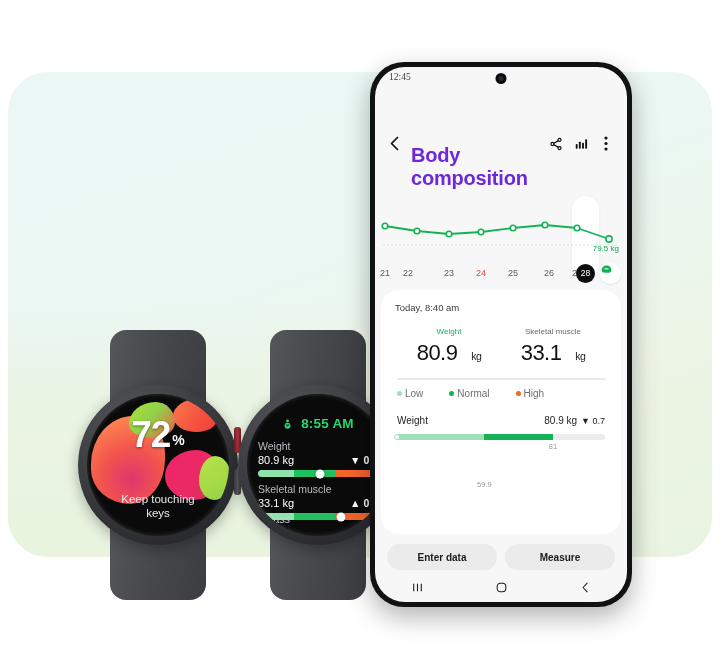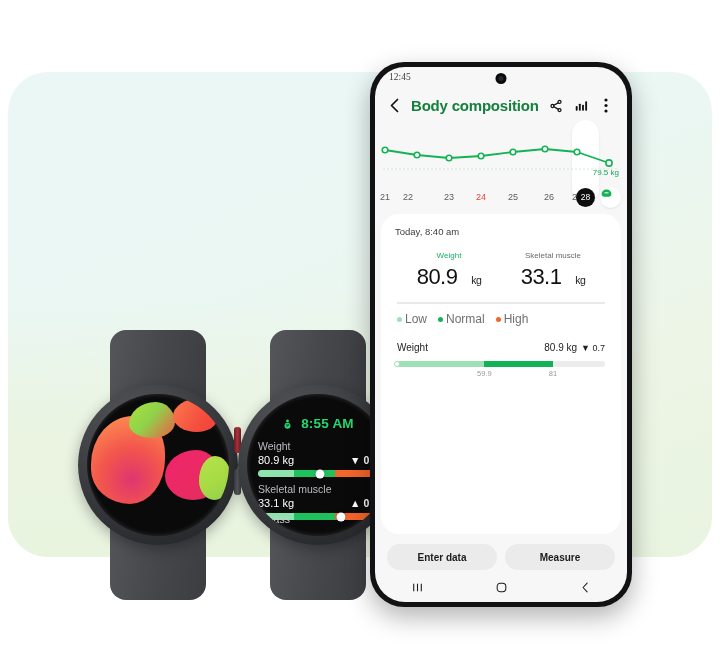--- a/index.html
+++ b/index.html
@@ -123,21 +123,21 @@
     display:flex; flex-direction:column;
   }
   .statusbar { height:26px; position:relative; flex:0 0 auto; }
   .clock { position:absolute; left:14px; top:5px; font-size:9.5px; color:#3b3b3b;font-family:Liberation Serif, serif; }
   .punch { position:absolute; left:50%; top:6px; transform:translateX(-50%);
            width:11px; height:11px; border-radius:50%; background:#0b0b0c; }
   .punch::after{ content:''; position:absolute; left:3px; top:3px; width:5px; height:5px;
            border-radius:50%; background:#1f2a33; }
 
   .appbar { display:flex; align-items:center; gap:8px; padding:4px 13px 10px 11px; flex:0 0 auto; }
-  .appbar .title { font-size:15px; font-weight:700; color:#15803d; flex:1; letter-spacing:-.2px; }
+  .appbar .title { font-size:20px; font-weight:700; color:#6d28d9; flex:1; letter-spacing:-.2px;margin-top:47px; }
   .iconbtn { width:17px; height:17px; display:flex; align-items:center; justify-content:center; color:#151515; }
 
   
   .chartzone { position:relative; height:90px; flex:0 0 auto; background:#f7f7f7; }
   .chartzone svg { position:absolute; left:0; top:0; }
   .selpill {
     position:absolute; left:197px; top:-4px; width:27px; height:82px;
     border-radius:14px; background:#fff; box-shadow:0 1px 3px rgba(0,0,0,.07);
   }
   .ylabel { position:absolute; right:8px; top:44px; font-size:8px; color:#16a35a; }
@@ -165,21 +165,21 @@
   .metrics { display:flex; justify-content:space-between; margin-top:14px; padding:0 2px; }
   .metric { text-align:center; flex:1; }
   .metric .mlabel { font-size:8px; color:#6a6a6a; }
   .metric .mlabel.green { color:#12b25f; }
   .metric .mval { font-size:22px; font-weight:400; color:#111; margin-top:4px; letter-spacing:-.6px; }
   .metric .munit { font-size:10.5px; color:#222; margin-left:14px; }
   .divider { height:1px; background:#e9e9e9; margin:12px 2px 0; }
   .advice { font-size:8.6px; line-height:13.4px; color:#4b4b4b; text-align:center; padding:12px 6px 11px; }
   .divider2 { height:1px; background:#e9e9e9; margin:0 2px 8px; }
 
-  .legend { display:flex; gap:11px; align-items:flex-start; font-size:12px; color:#6f6f6f; padding-left:2px; }
+  .legend { display:flex; gap:26px; align-items:flex-start; font-size:10px; color:#6f6f6f; padding-left:2px; }
   .legend .dot { width:5px; height:5px; border-radius:50%; display:inline-block; margin-right:3px; vertical-align:1px; }
 
   .wrow { margin-top:11px; display:flex; justify-content:space-between; align-items:baseline; padding:0 2px; }
   .wrow .wlabel { font-size:10px; color:#232323; }
   .wrow .wval { font-size:10px; color:#232323; }
   .wrow .wdelta { font-size:9px; color:#232323; margin-left:4px; }
   .wbar {
     position:relative; height:6px; border-radius:3px; margin:6px 2px 0; background:#ececec;
     overflow:visible;
   }
@@ -215,20 +215,24 @@
     <div class="lug" style="bottom:78px;"></div>
     <div class="case" style="top:55px;">
       <div class="crown crown-a"></div>
       <div class="crown crown-b"></div>
       <div class="case-inner">
         <div class="blob b1"></div>
         <div class="blob b2"></div>
         <div class="blob b3"></div>
         <div class="blob b4"></div>
         <div class="blob b5"></div>
+        <div class="pct-wrap">
+          <span class="pct">72</span><span class="pct-sym">%</span>
+        </div>
+        <div class="keep">Keep touching<br>keys</div>
       </div>
     </div>
   </div>
 
   <div class="watch" style="left:238px; top:330px; width:160px; height:270px;">
     <div class="band band-top"></div>
     <div class="band band-bottom"></div>
     <div class="lug" style="top:78px;"></div>
     <div class="lug" style="bottom:78px;"></div>
     <div class="case" style="top:55px;">
@@ -381,21 +385,21 @@
           <span>
             <span class="wval">80.9 kg</span><span class="wdelta">▼ 0.7</span>
           </span>
         </div>
         <div class="wbar">
           <span class="seg-low"></span>
           <span class="seg-norm"></span>
           <span class="knob"></span>
         </div>
         <div class="wticks">
-          <span style="left:42%;">59.9</span>
+          <span style="left:42%;margin-top:38px;">59.9</span>
           <span style="left:75%;">81</span>
         </div>
       </div>
 
       <div class="btnrow">
         <div class="pbtn">Enter data</div>
         <div class="pbtn">Measure</div>
       </div>
 
       <div class="navbar">

